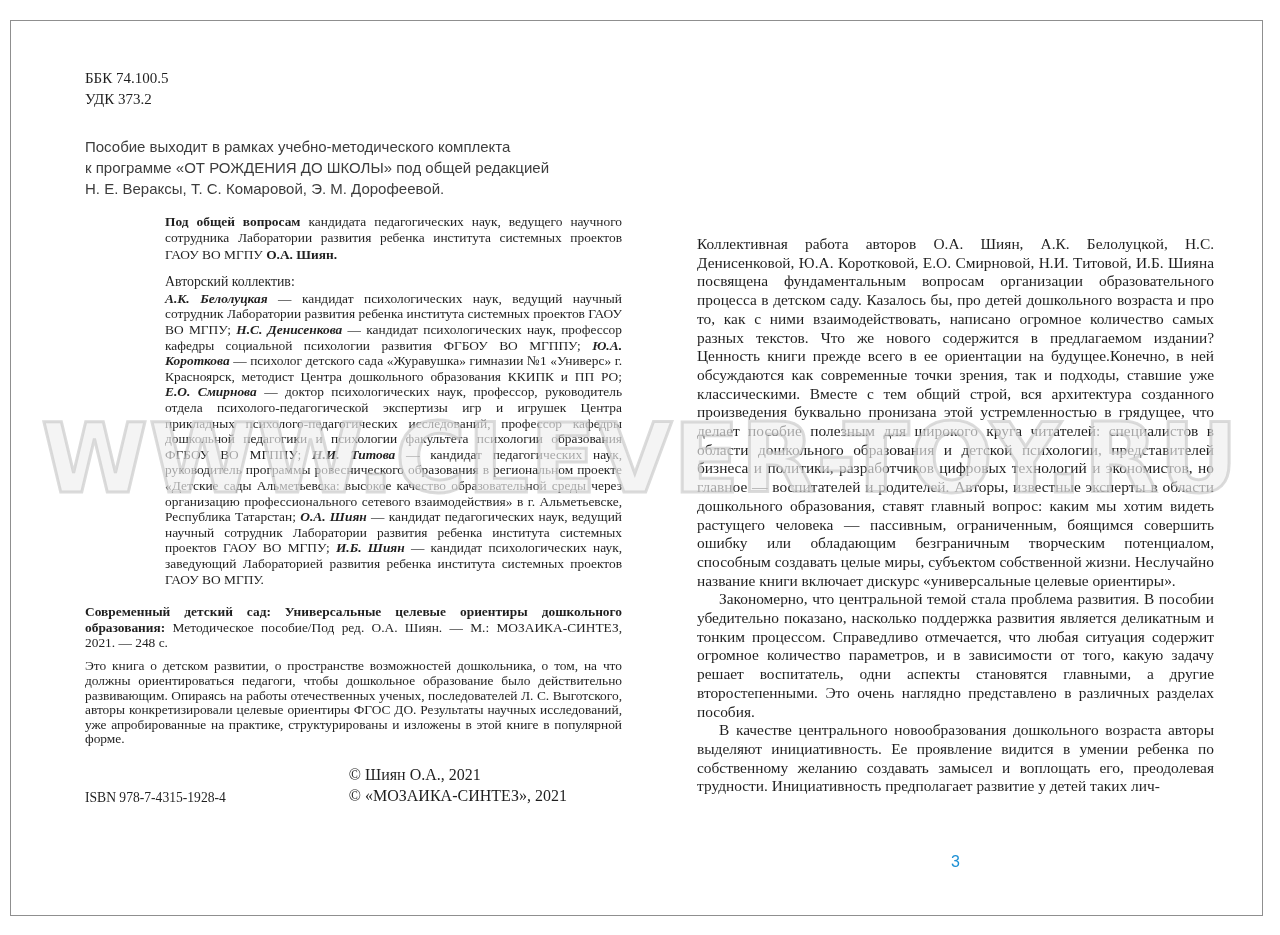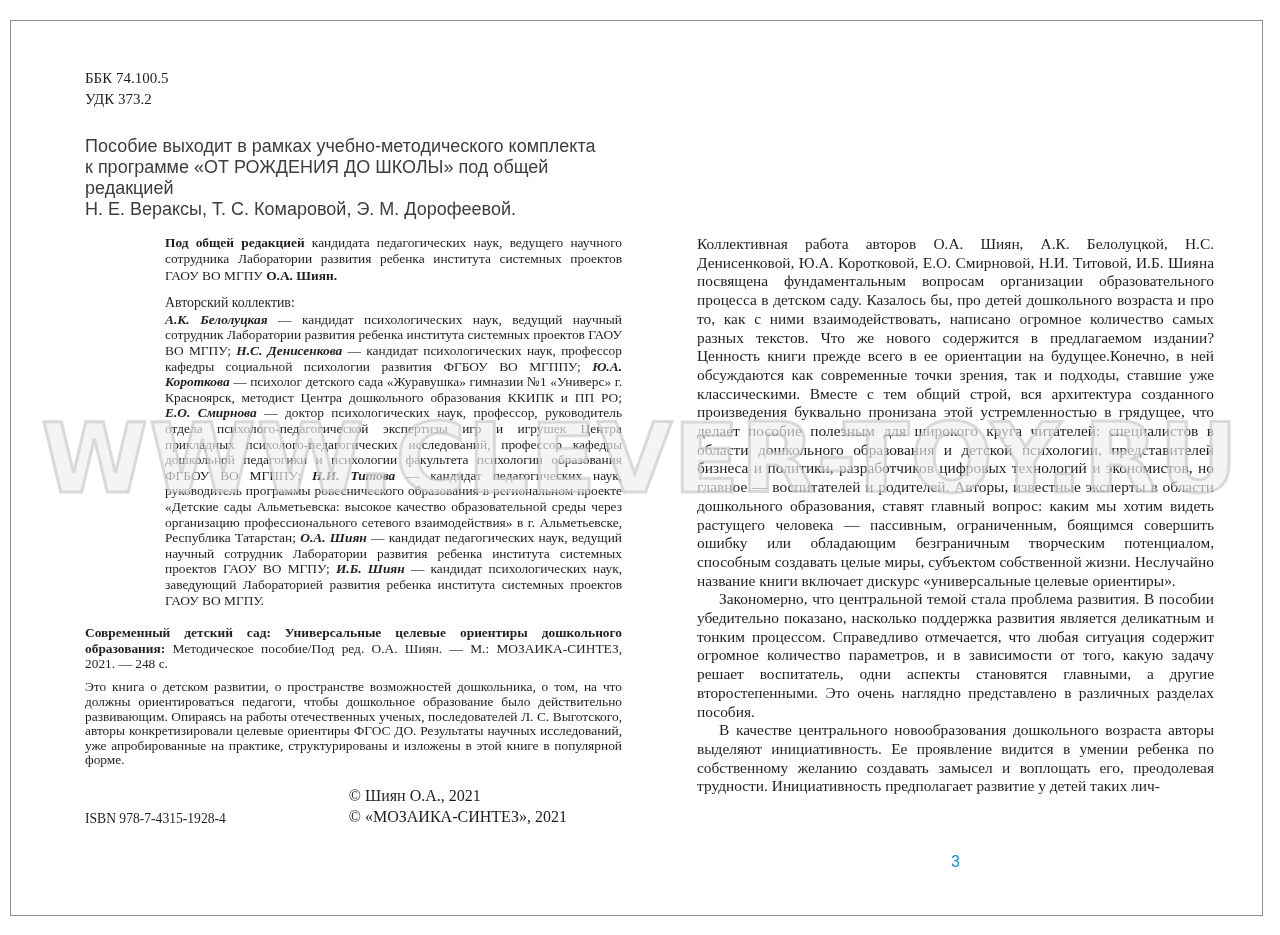--- a/index.html
+++ b/index.html
@@ -31,21 +31,21 @@
   
   .left-page {
     position:absolute; left:85px; top:68px; width:537px;
     font-size:13.4px; line-height:15.6px;
     z-index:2;
   }
   .bbk { font-size:15px; line-height:21px; }
   .umk {
     margin-top:26px;
     font-family:"Liberation Sans", sans-serif;
-    font-size:18px; line-height:21px; color:#3d3d3d;
+    font-size:15px; line-height:21px; color:#3d3d3d;
     white-space:pre-line;
   }
   .indented { margin-left:80px; text-align:justify; }
   .editors { margin-top:15px; line-height:16.4px; }
   .b { font-weight:bold; }
   .team-heading { margin-top:11px; font-weight:normal; font-size:13.8px; }
   .team { margin-top:1px; }
   .tname { font-weight:bold; font-style:italic; }
   .biblio { margin-top:17px; text-align:justify; line-height:15.4px; }
   .annotation { margin-top:9px; text-align:justify; line-height:14.6px; }
@@ -82,21 +82,21 @@
   <div class="bbk">
     <div>ББК 74.100.5</div>
     <div>УДК 373.2</div>
   </div>
 
   <div class="umk">Пособие выходит в рамках учебно-методического комплекта
 к программе «ОТ РОЖДЕНИЯ ДО ШКОЛЫ» под общей редакцией
 Н. Е. Вераксы, Т. С. Комаровой, Э. М. Дорофеевой.</div>
 
   <div class="indented editors">
-    <span class="b">Под общей редакцией</span><span> кандидата педагогических наук, ведущего научного сотрудника Лаборатории развития ребенка института системных проектов ГАОУ ВО МГПУ </span><span class="b">О.А. Шиян.</span>
+    <span class="b">Под общей вопросам</span><span> кандидата педагогических наук, ведущего научного сотрудника Лаборатории развития ребенка института системных проектов ГАОУ ВО МГПУ </span><span class="b">О.А. Шиян.</span>
   </div>
 
   <div class="indented team-heading">Авторский коллектив:</div>
 
   <div class="indented team">
     <span class="tname">А.К. Белолуцкая</span><span> — кандидат психологических наук, ведущий научный сотрудник Лаборатории развития ребенка института системных проектов ГАОУ ВО МГПУ; </span><span class="tname">Н.С. Денисенкова</span><span> — кандидат психологических наук, профессор кафедры социальной психологии развития ФГБОУ ВО МГППУ; </span><span class="tname">Ю.А. Короткова</span><span> — психолог детского сада «Журавушка» гимназии №1 «Универс» г. Красноярск, методист Центра дошкольного образования ККИПК и ПП РО; </span><span class="tname">Е.О. Смирнова</span><span> — доктор психологических наук, профессор, руководитель отдела психолого-педагогической экспертизы игр и игрушек Центра прикладных психолого-педагогических исследований, профессор кафедры дошкольной педагогики и психологии факультета психологии образования ФГБОУ ВО МГППУ; </span><span class="tname">Н.И. Титова</span><span> — кандидат педагогических наук, руководитель программы ровеснического образования в региональном проекте «Детские сады Альметьевска: высокое качество образовательной среды через организацию профессионального сетевого взаимодействия» в г. Альметьевске, Республика Татарстан; </span><span class="tname">О.А. Шиян</span><span> — кандидат педагогических наук, ведущий научный сотрудник Лаборатории развития ребенка института системных проектов ГАОУ ВО МГПУ; </span><span class="tname">И.Б. Шиян</span><span> — кандидат психологических наук, заведующий Лабораторией развития ребенка института системных проектов ГАОУ ВО МГПУ.</span>
   </div>
 
   <div class="biblio">
     <span class="b">Современный детский сад: Универсальные целевые ориентиры дошкольного образования:</span><span> Методическое пособие/Под ред. О.А. Шиян. — М.: МОЗАИКА-СИНТЕЗ, 2021. — 248 с.</span>

